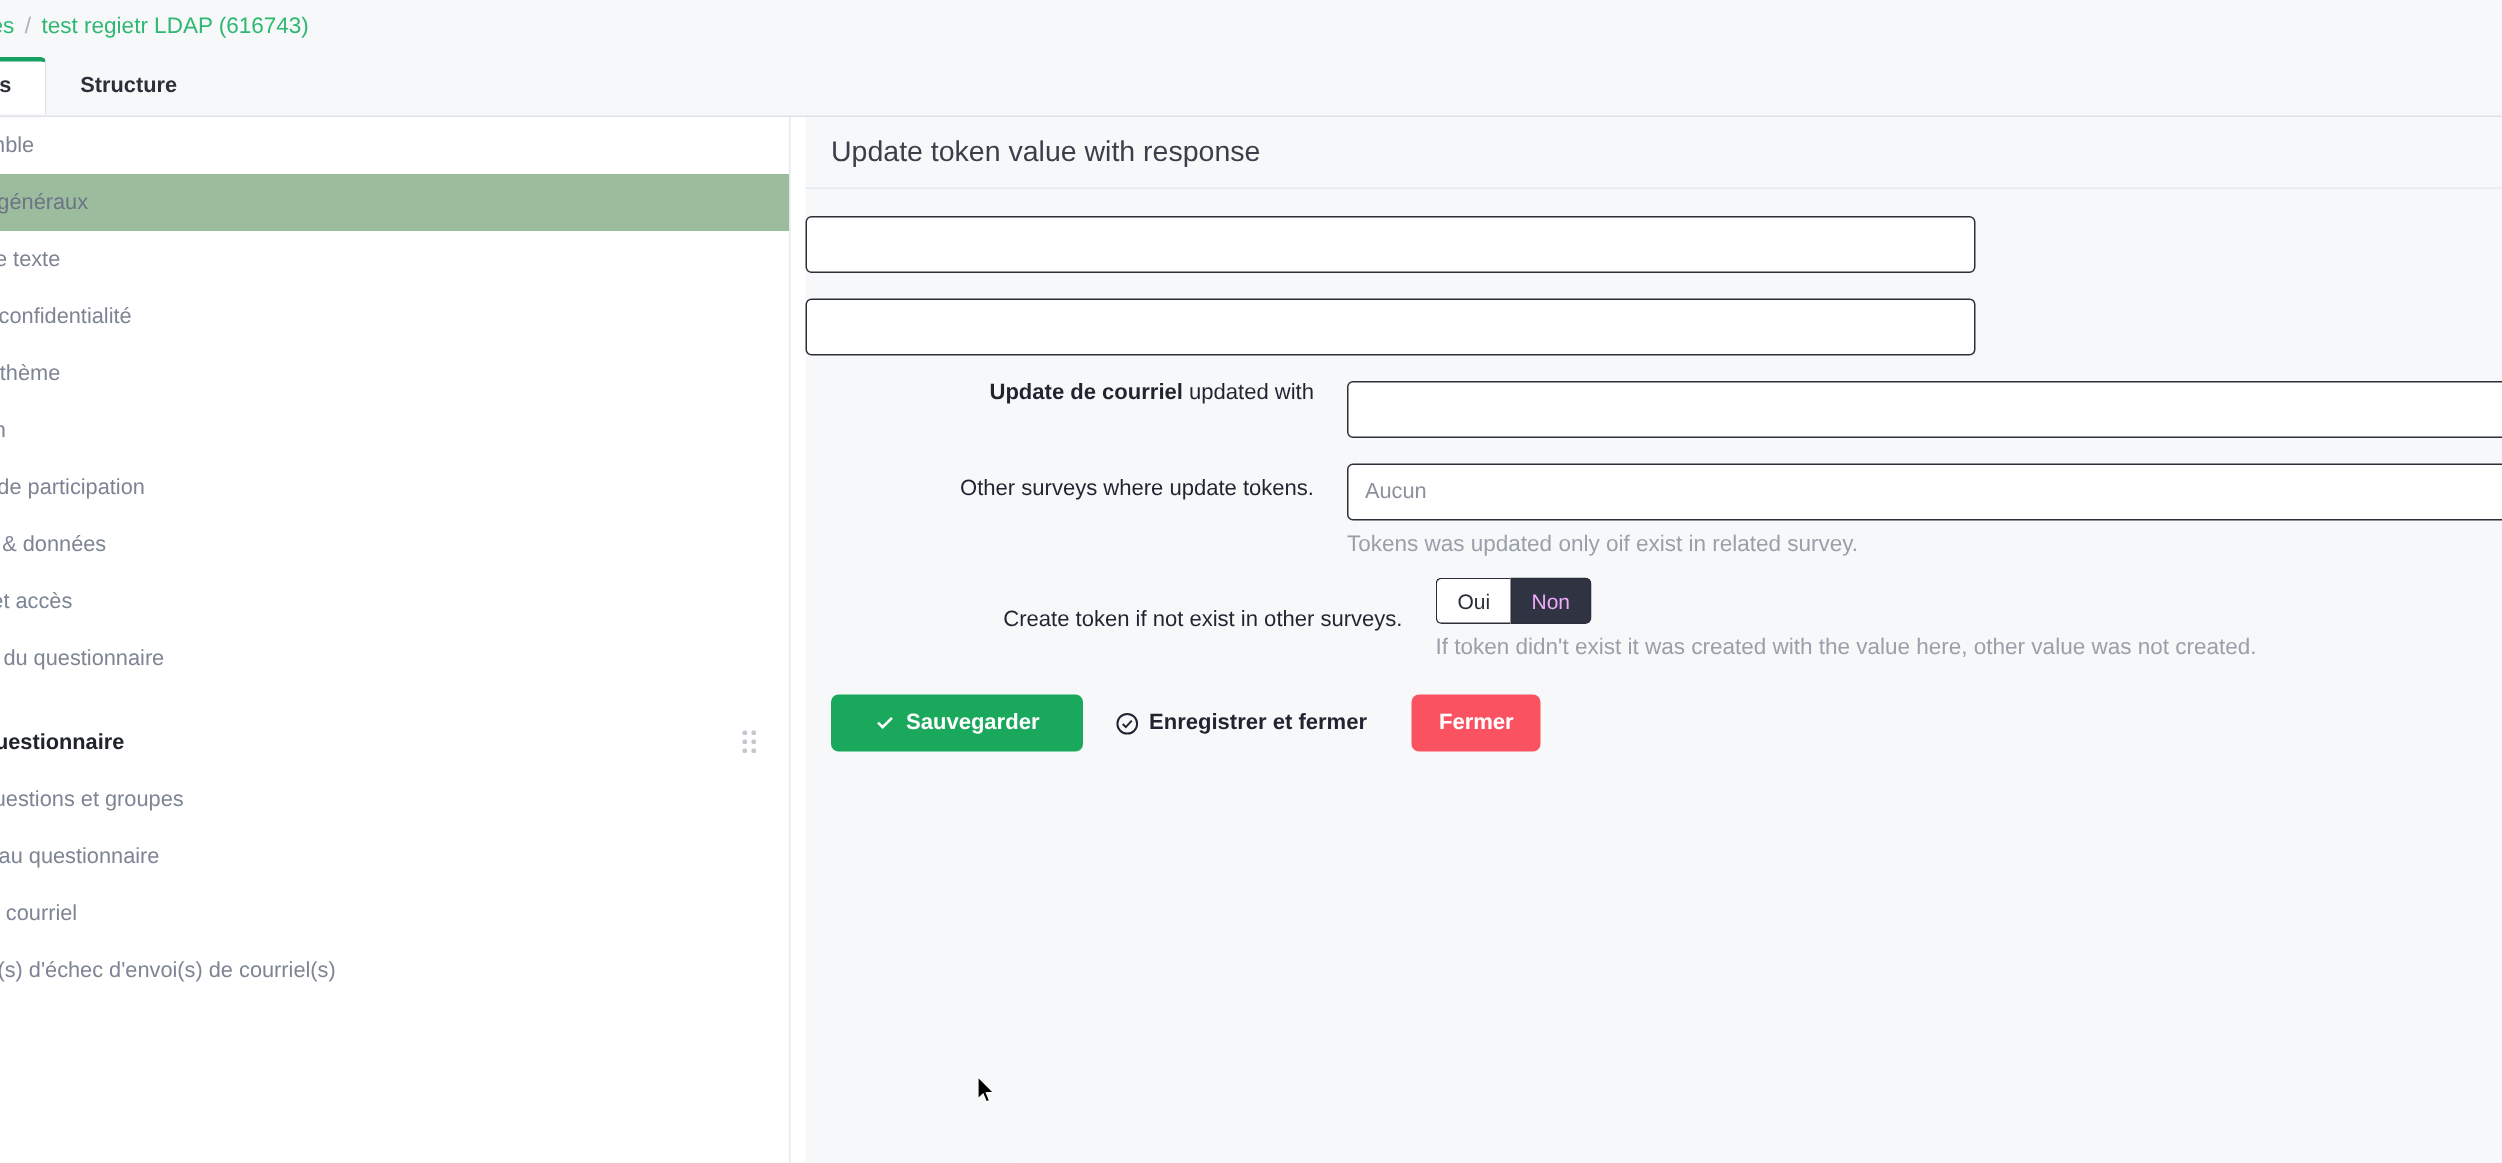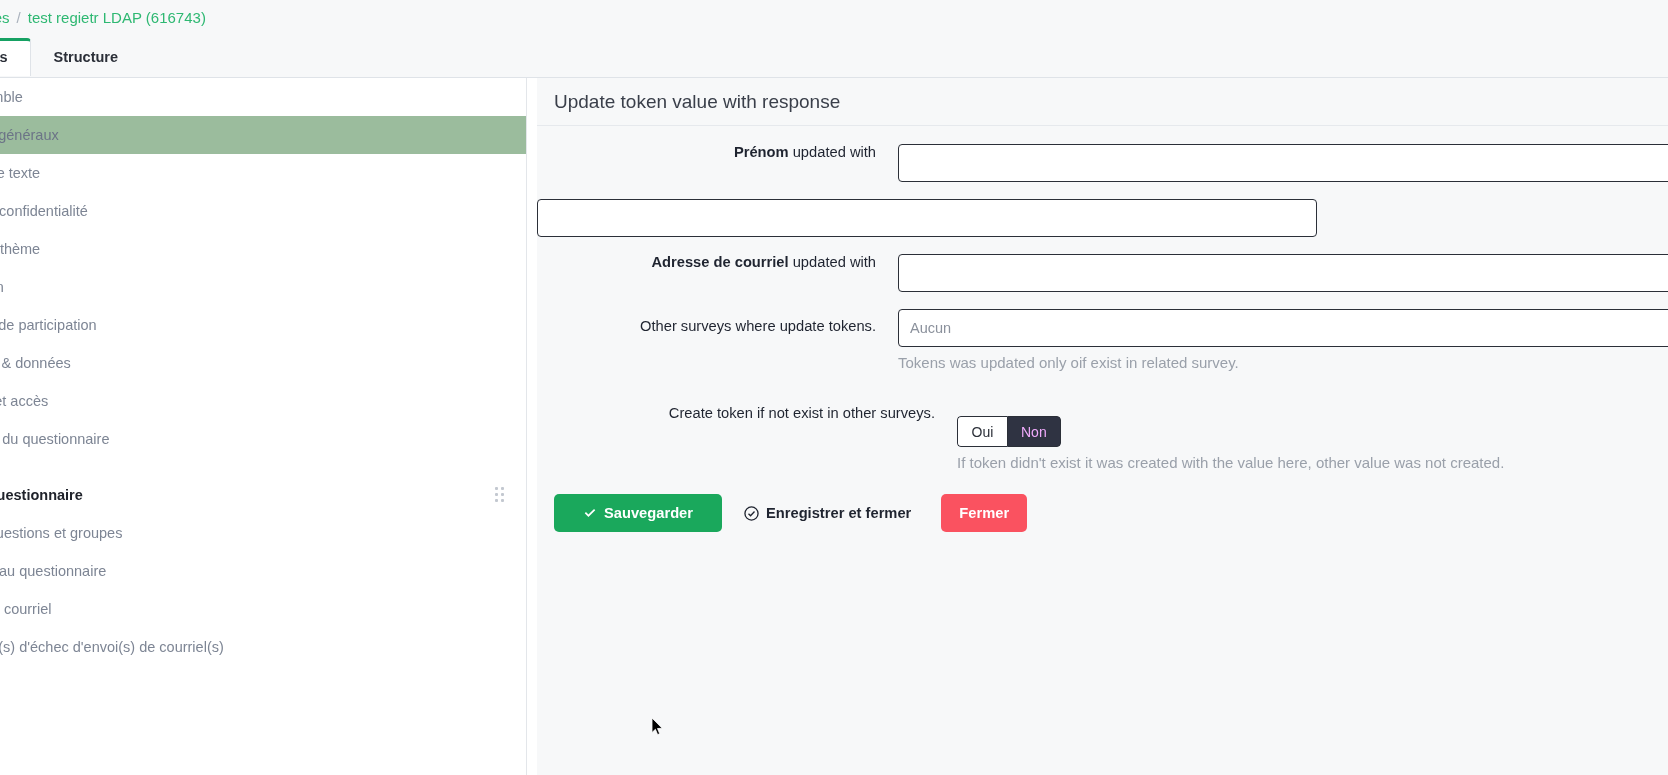--- a/index.html
+++ b/index.html
@@ -93,21 +93,21 @@
     background: #ffffff; font-size: 14.5px;
     padding: 0 11px; color: #1f2430;
     font-family: "Liberation Sans", sans-serif;
   }
   .select-box { line-height: 36px; color: #8b919c; }
 
   .help-text {
     font-size: 15px; color: #9aa0aa; margin-top: 7px; white-space: nowrap;
   }
 
-  .btn-group { display: inline-flex; border-radius: 4px; overflow: hidden; margin-top: 31px; }
+  .btn-group { display: inline-flex; border-radius: 4px; overflow: hidden; }
   .btn-group .opt {
     min-width: 50px; height: 31px; line-height: 31px; text-align: center;
     font-size: 14px; padding: 0 13px; cursor: pointer;
     border: 1px solid #2b2f38;
   }
   .btn-group .opt.off { background: #ffffff; color: #2b2f38; border-right: none;
     border-radius: 4px 0 0 4px; }
   .btn-group .opt.on { background: #2f3342; color: #f0abfc;
     border-radius: 0 4px 4px 0; }
 
@@ -199,38 +199,34 @@
       </div>
     <div class="side-item"></div>
     <div class="side-item"></div>
   </div>
 
   <div class="main">
 
     <h2 class="panel-title">Update token value with response</h2>
 
     <div class="field-row" style="margin-top:18px;">
-      <div class="label-col">
-        <b>Prénom</b>
-        <span class="light">updated with</span>
-      </div>
       <div class="input-col">
         <input class="text-input" type="text" value="" style="">
       </div>
     </div>
 
     <div class="field-row" style="margin-top:17px;">
       <div class="input-col">
         <input class="text-input" type="text" value="" style="">
       </div>
     </div>
 
     <div class="field-row" style="margin-top:17px;">
       <div class="label-col">
-        <b>Adresse de courriel</b>
+        <b>Update de courriel</b>
         <span class="light">updated with</span>
       </div>
       <div class="input-col">
         <input class="text-input" type="text" value="" style="">
       </div>
     </div>
 
     <div class="field-row" style="margin-top:17px;">
       <div class="label-col" style="padding-top:9px;">Other surveys where update tokens.</div>
       <div class="input-col">

